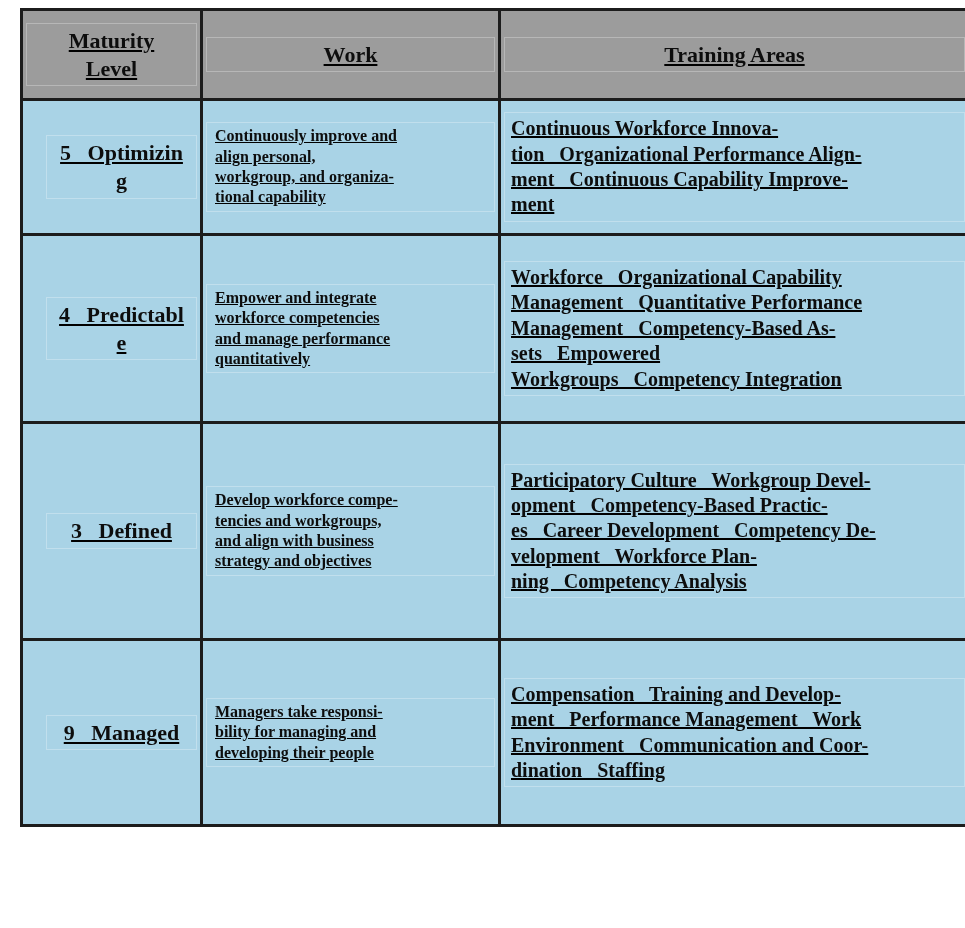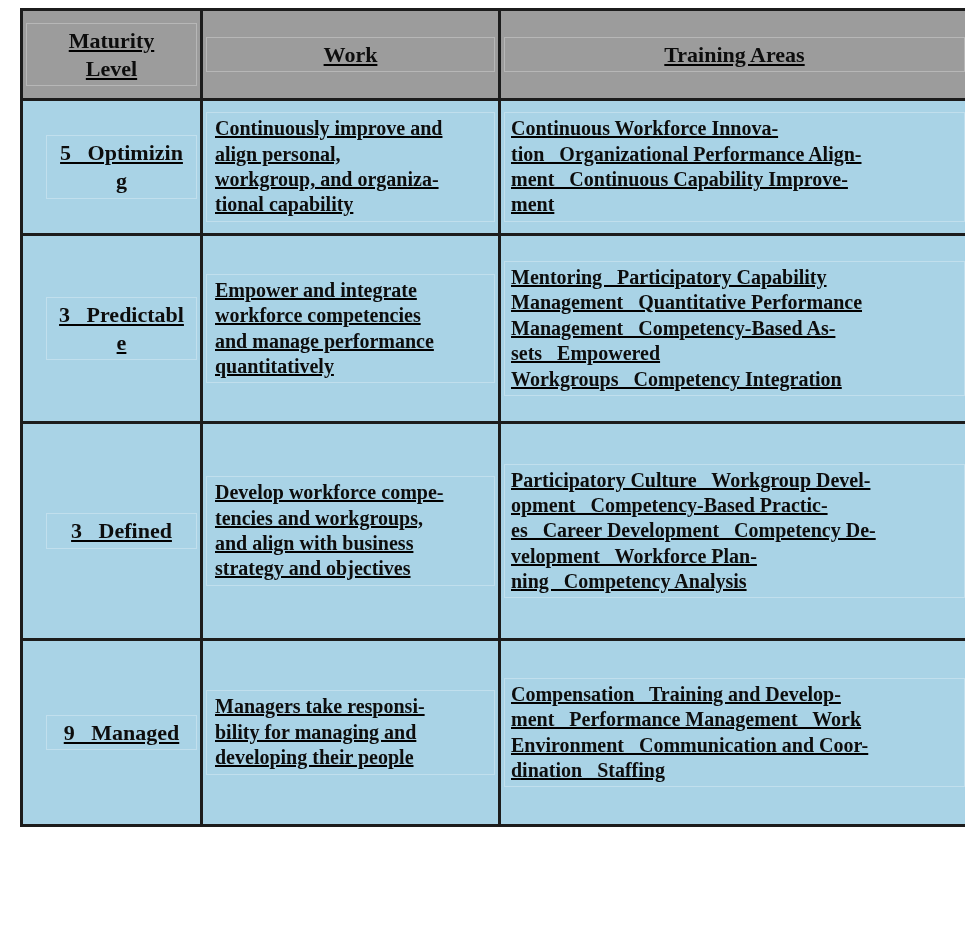--- a/index.html
+++ b/index.html
@@ -44,21 +44,21 @@
     background: var(--cell-bg, #a9d3e6);
   }
   .inner {
     white-space: pre-wrap;
     border: 1px solid rgba(255,255,255,0.28);
     padding: 3px 6px;
     line-height: 1.27;
   }
   .center { text-align: center; }
   td.level .inner { font-size: 22px; margin-left: 20px; }
-  td.focus .inner { font-size: 20px; padding-left: 8px; }
+  td.focus .inner { font-size: 16px; padding-left: 8px; }
   td.process .inner { font-size: 20px; }
   tr.r-header { height: 90px; }
   tr.r5 { height: 135px; }
   tr.r4 { height: 188px; }
   tr.r3 { height: 217px; }
   tr.r2 { height: 186px; }
   tr.r1 { height: 95px; }
   td.black-cell {
     background:
       linear-gradient(to bottom,
@@ -107,31 +107,31 @@
       <td class="process">
         <div class="inner">Continuous Workforce Innova-
 tion   Organizational Performance Align-
 ment   Continuous Capability Improve-
 ment</div>
       </td>
     </tr>
 
     <tr class="r4">
       <td class="level">
-        <div class="inner center">3   Predictabl
+        <div class="inner center">4   Predictabl
 e</div>
       </td>
       <td class="focus">
         <div class="inner">Empower and integrate
 workforce competencies
 and manage performance
 quantitatively</div>
       </td>
       <td class="process">
-        <div class="inner">Mentoring   Participatory Capability
+        <div class="inner">Workforce   Organizational Capability
 Management   Quantitative Performance
 Management   Competency-Based As-
 sets   Empowered
 Workgroups   Competency Integration</div>
       </td>
     </tr>
 
     <tr class="r3">
       <td class="level">
         <div class="inner center">3   Defined</div>

